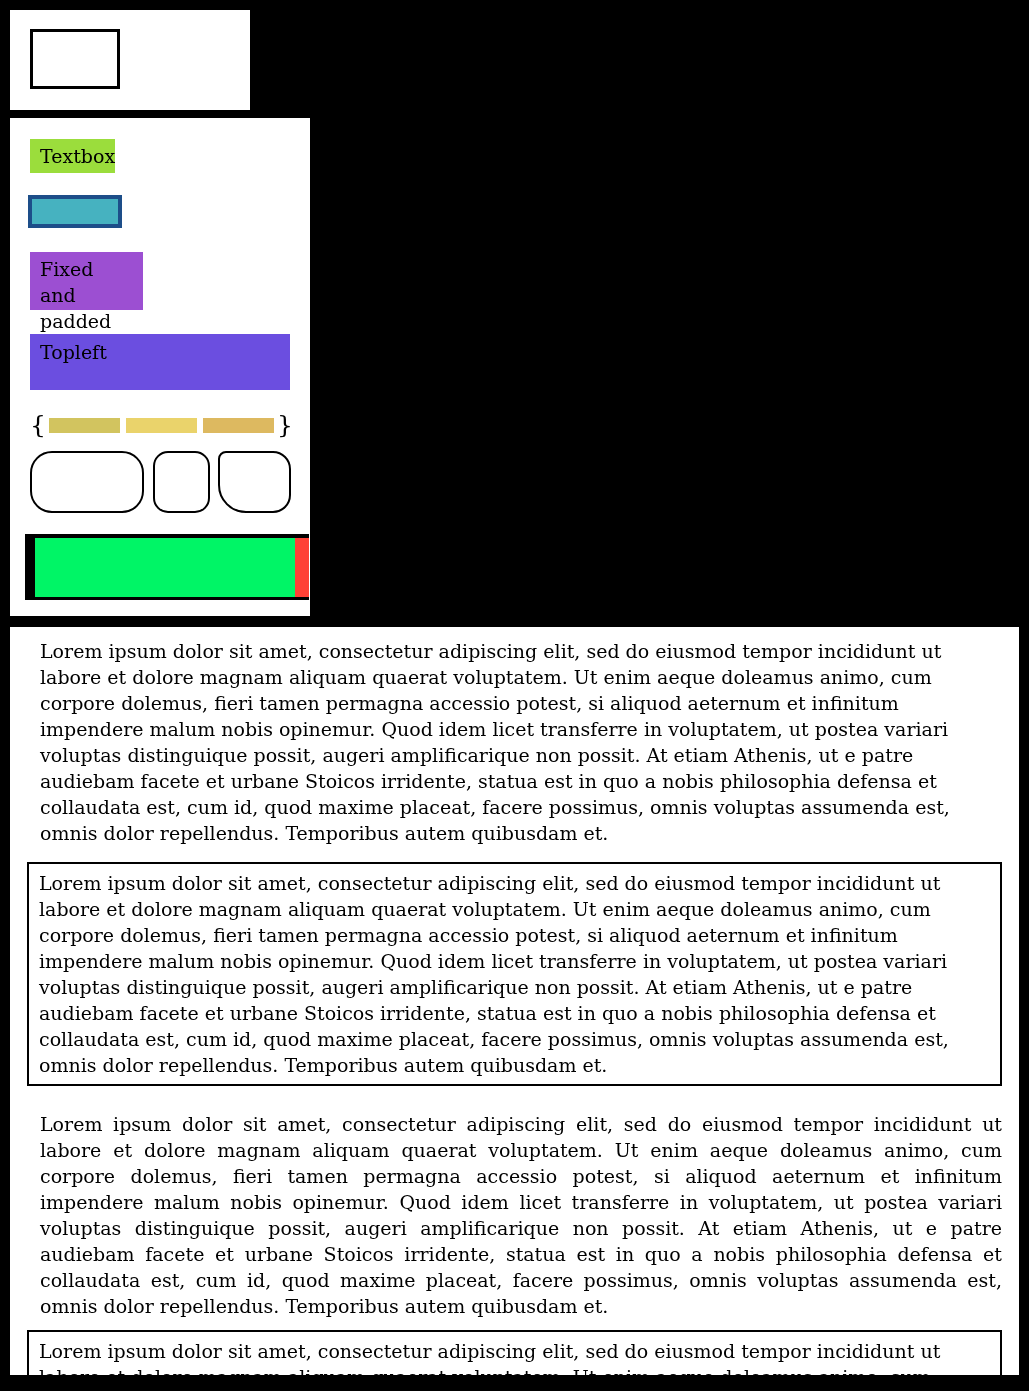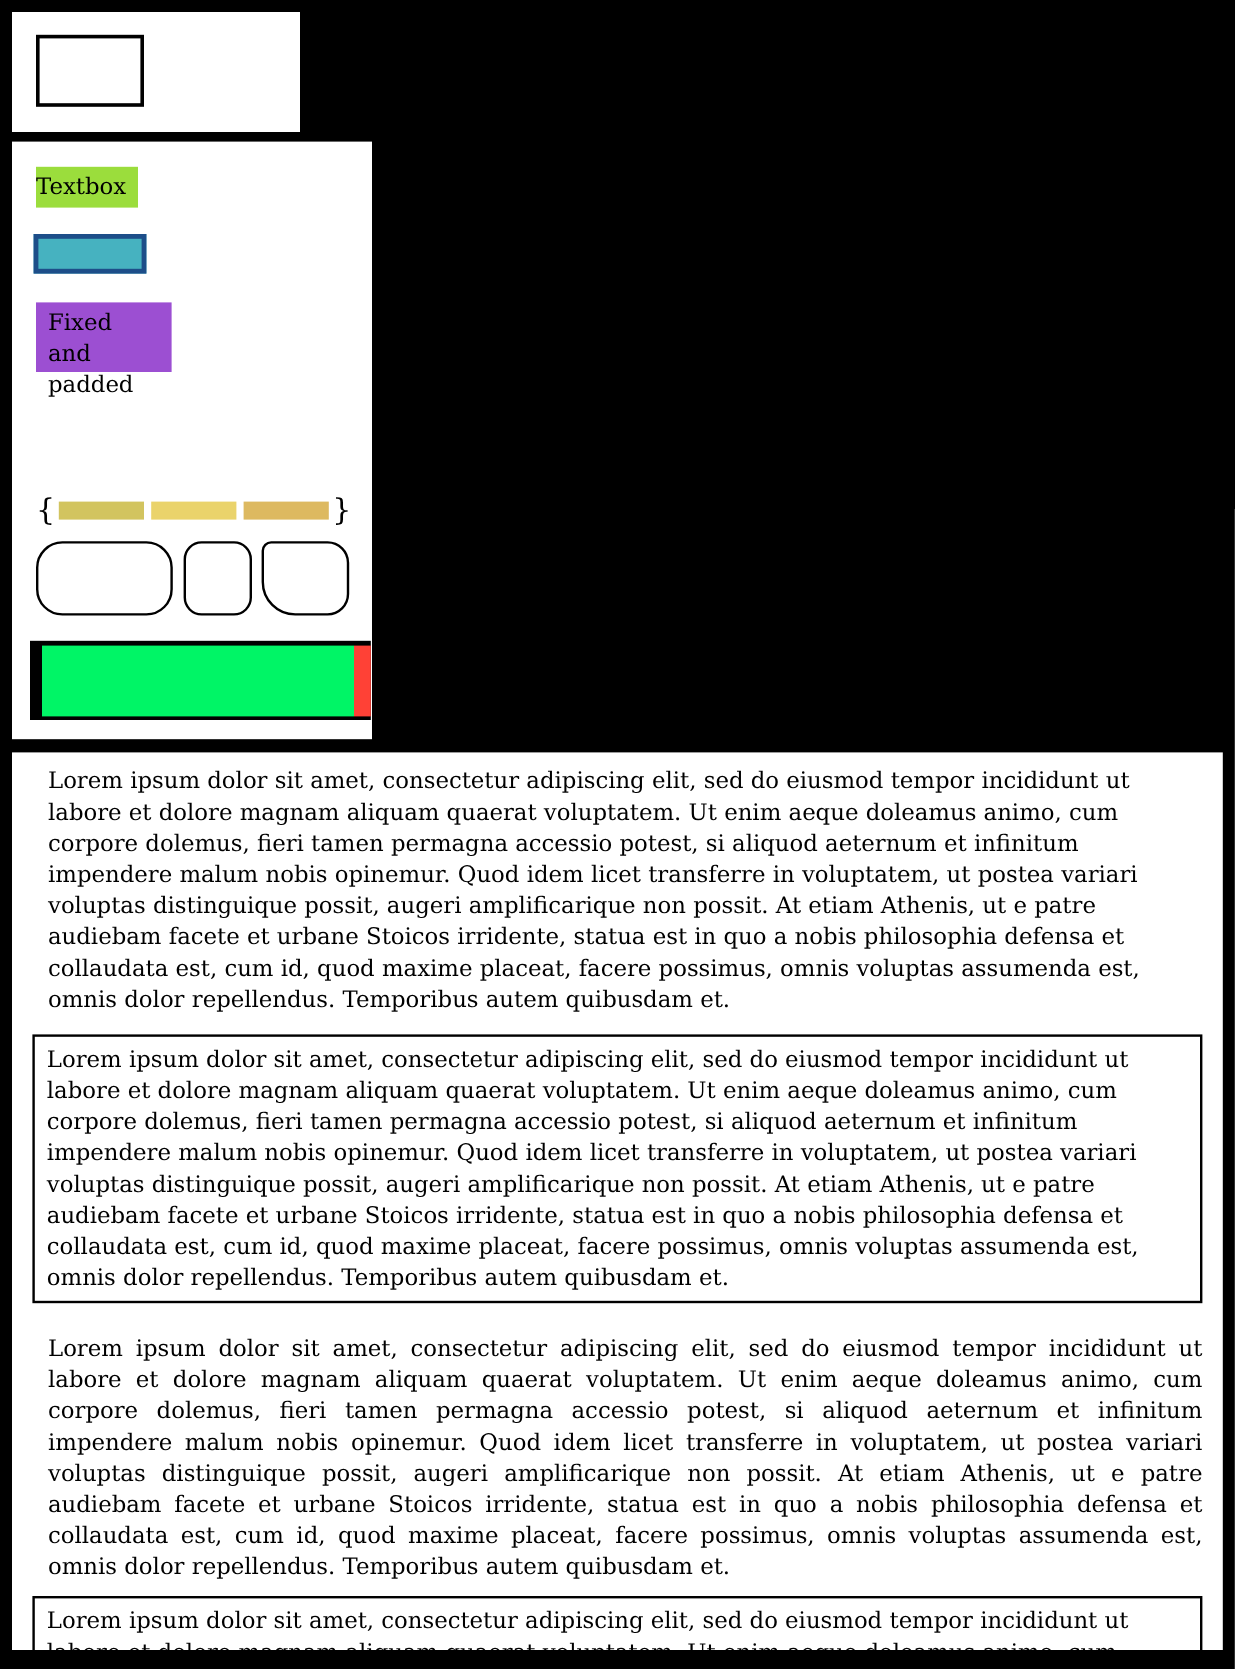--- a/index.html
+++ b/index.html
@@ -19,21 +19,21 @@
     position:absolute; left:20px; top:19px;
     width:84px; height:54px;
     border:3px solid #000000; background:#ffffff;
   }
 
   
   .panel-widgets { left:10px; top:118px; width:300px; height:498px; }
   .w-textbox {
     position:absolute; left:20px; top:21px; width:85px; height:34px;
     background:#9BDD3C; display:flex; align-items:center;
-    box-sizing:border-box; font-size:19px;
+    padding-left:10px; box-sizing:border-box; font-size:19px;
   }
   .w-input {
     position:absolute; left:18px; top:77px; width:86px; height:25px;
     background:#46B2C0; border:4px solid #1D4E89;
   }
   .w-fixed {
     position:absolute; left:20px; top:134px; width:113px; height:58px;
     background:#9C4FD2; box-sizing:border-box;
     padding:4px 16px 0 10px; font-size:19px; line-height:26px;
   }
@@ -94,20 +94,23 @@
   <div class="w-textbox">
     <span>Textbox</span>
   </div>
 
   <div class="w-input"></div>
 
   <div class="w-fixed">
     <span>Fixed and padded</span>
   </div>
 
+  <div class="w-topleft">
+    <span>Topleft</span>
+  </div>
 
   <div class="brace-row">
     <span class="brace">{</span>
     <span class="inline-bar bar-1"></span>
     <span class="inline-bar bar-2"></span>
     <span class="inline-bar bar-3"></span>
     <span class="brace">}</span>
   </div>
 
   <div class="rounded-row">

